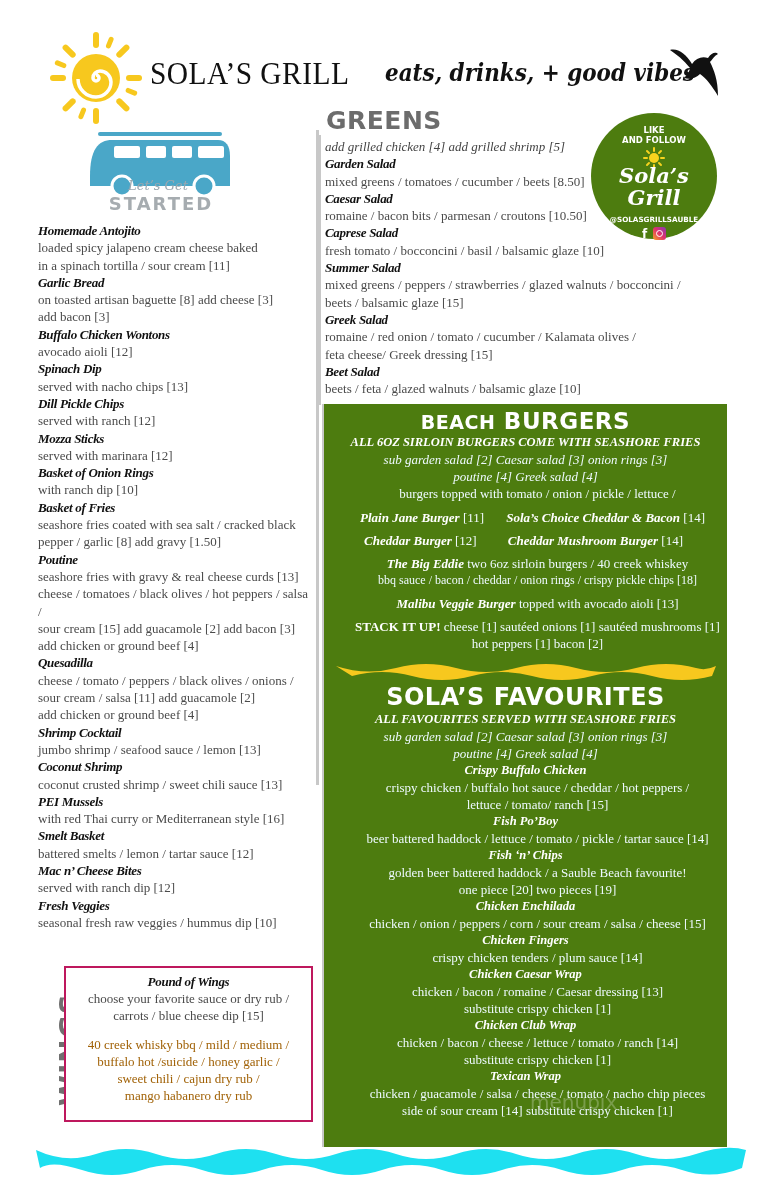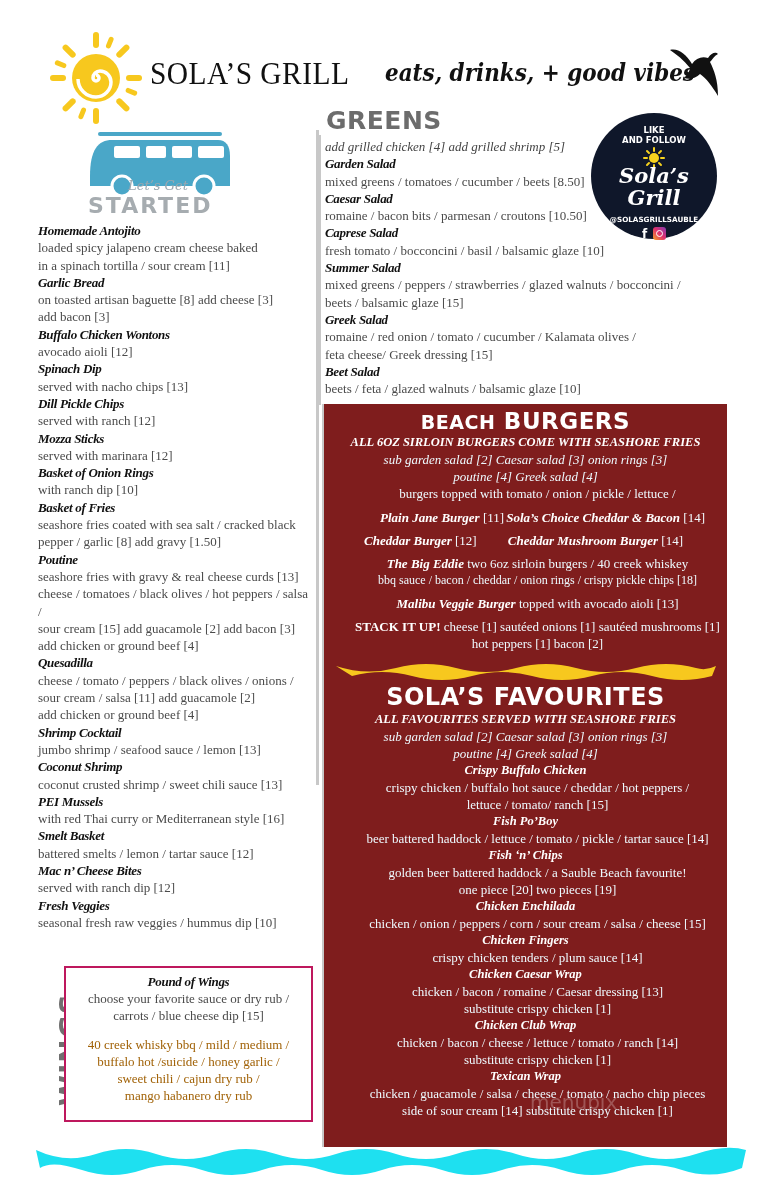--- a/index.html
+++ b/index.html
@@ -8,21 +8,21 @@
 
   
   .sun { position: absolute; left: 46px; top: 28px; width: 100px; height: 100px; }
   .title { position: absolute; left: 150px; top: 55px; font-family: "Liberation Serif", serif; font-size: 32px; color: #111; letter-spacing: 0.5px; white-space: nowrap; transform: scaleX(0.92); transform-origin: left; }
   .tagline { position: absolute; left: 385px; top: 58px; font-family: "DejaVu Serif", serif; font-style: italic; font-size: 25px; color: #111; white-space: nowrap; font-weight: bold; transform: scaleX(0.86); transform-origin: left; }
   .bird { position: absolute; left: 668px; top: 40px; width: 52px; height: 58px; }
 
   
   .van { position: absolute; left: 80px; top: 128px; width: 160px; height: 90px; }
   .lets-get { position: absolute; left: 118px; top: 178px; width: 80px; text-align: center; font-family: "DejaVu Serif", serif; font-style: italic; font-size: 13px; color: #9aa7b0; }
-  .started { position: absolute; left: 88px; top: 193px; width: 146px; font-family: "DejaVu Sans", sans-serif; font-weight: bold; font-size: 22px; letter-spacing: 2px; color: #a6acb0; }
+  .started { position: absolute; left: 88px; top: 193px; width: 146px; text-align: center; font-family: "DejaVu Sans", sans-serif; font-weight: bold; font-size: 18px; letter-spacing: 2px; color: #a6acb0; }
 
   .left-list { position: absolute; left: 38px; top: 222px; width: 275px; }
   .item-name { font-family: "Liberation Serif", serif; font-style: italic; font-weight: bold; font-size: 13px; color: #111; line-height: 17.3px; letter-spacing: -0.3px; }
   .item-desc { font-family: "Liberation Serif", serif; font-size: 13px; color: #4a4a4a; line-height: 17.3px; }
 
   .vline-left { position: absolute; left: 316px; top: 130px; width: 3px; height: 655px; background: #c8c8c8; }
 
   
   .wings-label { position: absolute; left: 14px; top: 1036px; width: 110px; height: 30px; transform: rotate(-90deg); transform-origin: center; font-family: "DejaVu Sans", sans-serif; font-weight: bold; font-size: 28px; color: #6f6f6f; text-align: center; letter-spacing: 1px; }
   .wings-box { position: absolute; left: 64px; top: 966px; width: 249px; height: 156px; border: 2px solid #be185d; padding-top: 5px; text-align: center; background: #fff; }
@@ -31,40 +31,40 @@
   .wings-box .sauce { font-size: 13px; color: #a16207; line-height: 17px; }
   .wings-gap { height: 12px; }
 
   
   .greens-title { position: absolute; left: 326px; top: 106px; font-family: "DejaVu Sans", sans-serif; font-weight: bold; font-size: 25px; color: #6c6c6c; letter-spacing: 0.5px; }
   .vline-greens { position: absolute; left: 318px; top: 135px; width: 3px; height: 270px; background: #c8c8c8; }
   .greens-list { position: absolute; left: 325px; top: 138px; width: 360px; }
   .greens-note { font-style: italic; font-size: 13px; color: #444; line-height: 17.3px; }
 
   
-  .badge { position: absolute; left: 591px; top: 113px; width: 126px; height: 126px; border-radius: 50%; background: #0f172a; color: #fff; text-align: center; }
+  .badge { position: absolute; left: 591px; top: 113px; width: 126px; height: 126px; border-radius: 50%; background: #4d7c0f; color: #fff; text-align: center; }
   .badge .like { margin-top: 12px; font-family: "DejaVu Sans", sans-serif; font-weight: bold; font-size: 8.5px; line-height: 10px; }
   .badge .mini-sun { display: block; margin: 2px auto 0; width: 22px; height: 22px; }
   .badge .script { font-family: "DejaVu Serif", serif; font-style: italic; font-weight: bold; font-size: 21px; line-height: 22px; margin-top: -4px; }
   .badge .handle { font-family: "DejaVu Sans", sans-serif; font-weight: bold; font-size: 7.2px; margin-top: 6px; }
   .badge .socials { margin-top: 3px; display: flex; justify-content: center; gap: 6px; }
   .fb { font-family: "DejaVu Sans", sans-serif; font-weight: bold; font-size: 12px; color: #fff; line-height: 14px; }
   .ig { width: 13px; height: 13px; border-radius: 3px; background: linear-gradient(45deg, #f5a623, #e1306c, #833ab4); position: relative; }
   .ig::after { content: ""; position: absolute; left: 3px; top: 3px; width: 5px; height: 5px; border: 1.5px solid #fff; border-radius: 50%; }
 
   
-  .blue-panel { position: absolute; left: 322px; top: 404px; width: 405px; height: 743px; background: #7f1d1d; border-left: 2px solid #c8c8c8; color: #f2fbff; text-align: center; }
+  .blue-panel { position: absolute; left: 322px; top: 404px; width: 405px; height: 743px; background: #4d7c0f; border-left: 2px solid #c8c8c8; color: #f2fbff; text-align: center; }
   .panel-title { font-family: "DejaVu Sans", sans-serif; font-weight: bold; color: #ffffff; }
   .beach-title { margin-top: 4px; font-size: 23px; letter-spacing: 0.5px; }
   .beach-title .small-caps { font-size: 19px; }
   .p-head { font-family: "Liberation Serif", serif; font-style: italic; font-weight: bold; font-size: 12.5px; line-height: 17px; color: #fff; }
   .p-ital { font-family: "Liberation Serif", serif; font-style: italic; font-size: 13px; line-height: 17px; color: #eefaff; }
   .p-text { font-family: "Liberation Serif", serif; font-size: 13px; line-height: 17px; color: #eefaff; padding-left: 24px; }
   .p-name { font-family: "Liberation Serif", serif; font-style: italic; font-weight: bold; font-size: 13px; color: #fff; }
-  .burger-row { display: flex; justify-content: space-between; padding: 0 22px 0 56px; margin-top: 7px; font-size: 13px; line-height: 17px; }
+  .burger-row { display: flex; justify-content: space-between; padding: 0 22px 0 36px; margin-top: 7px; font-size: 13px; line-height: 17px; }
   .burger-row.r2 { margin-top: 6px; padding: 0 44px 0 40px; }
   .gap6 { height: 6px; }
   .stack-label { font-weight: bold; font-style: normal; color: #fff; }
   .yellow-wave { display: block; margin: 10px auto 0; width: 380px; height: 20px; }
   .fav-title { margin-top: 1px; font-size: 24px; letter-spacing: 0.5px; }
 
   
   .bottom-wave { position: absolute; left: 36px; top: 1146px; width: 710px; height: 30px; }
 
   .watermark { position: absolute; left: 530px; top: 1090px; font-family: "DejaVu Sans", sans-serif; font-size: 20px; color: rgba(255,255,255,0.25); }

